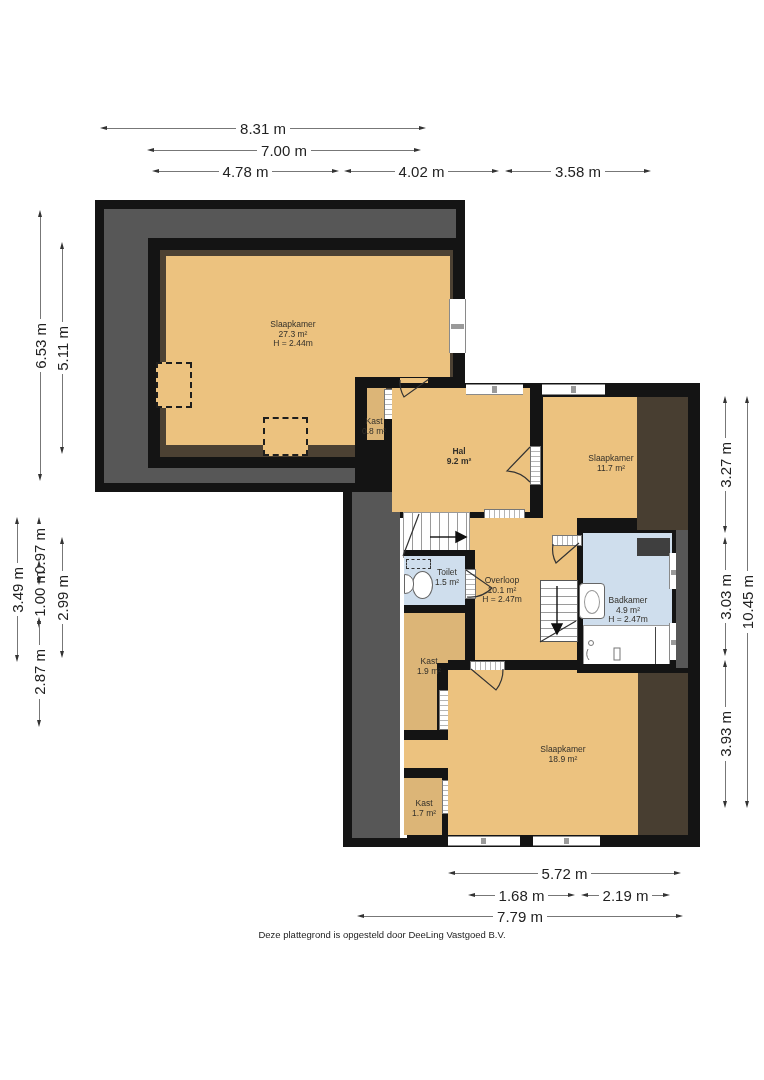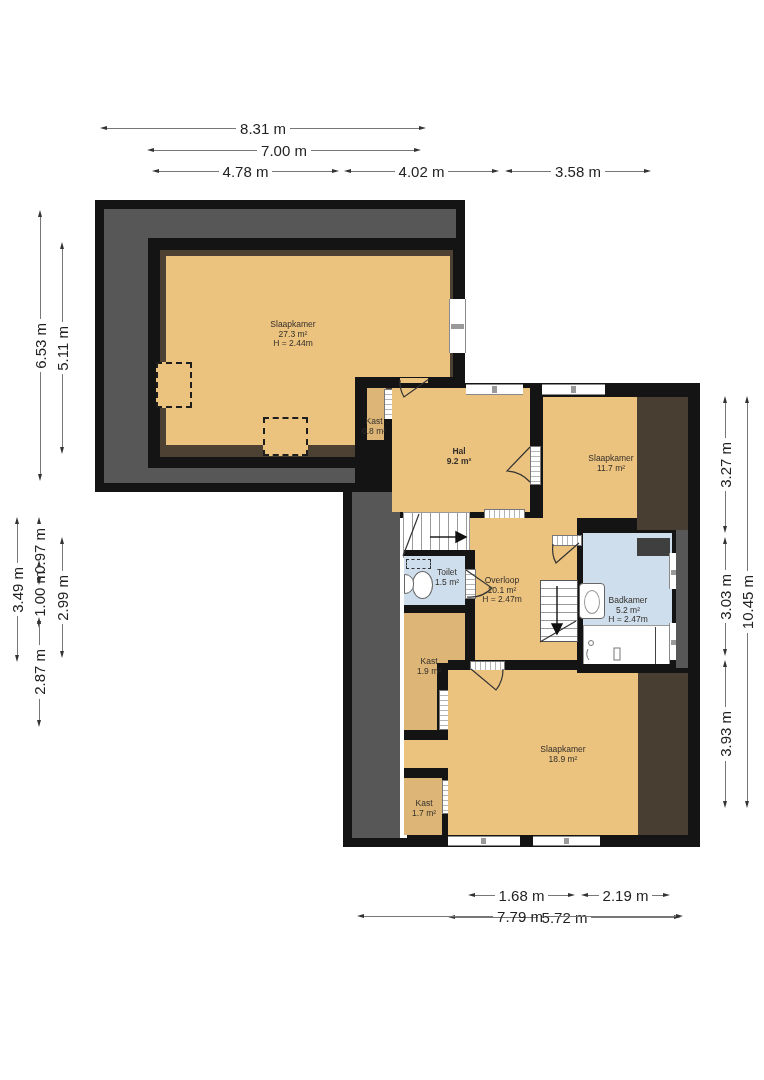--- a/index.html
+++ b/index.html
@@ -181,21 +181,21 @@
         <div>Toilet</div>
         <div>1.5 m²</div>
       </div>
       <div class="room-label" style="left: 502px; top: 576px;">
         <div>Overloop</div>
         <div>10.1 m²</div>
         <div>H = 2.47m</div>
       </div>
       <div class="room-label" style="left: 628px; top: 596px;">
         <div>Badkamer</div>
-        <div>5.2 m²</div>
+        <div>4.9 m²</div>
         <div>H = 2.47m</div>
       </div>
       <div class="room-label" style="left: 429px; top: 657px;">
         <div>Kast</div>
         <div>1.9 m²</div>
       </div>
       <div class="room-label" style="left: 563px; top: 745px;">
         <div>Slaapkamer</div>
         <div>18.9 m²</div>
       </div>
@@ -310,21 +310,21 @@
         <span class="ln"></span>
         <span class="a2"></span>
       </div>
       <div class="dim v" style="left: 742px; top: 396px; height: 412px;">
         <span class="a1"></span>
         <span class="ln"></span>
         <span class="lbl">10.45 m</span>
         <span class="ln"></span>
         <span class="a2"></span>
       </div>
-      <div class="dim h" style="left: 448px; top: 868px; width: 233px; margin-top: 44px;">
+      <div class="dim h" style="left: 448px; top: 868px; width: 233px;">
         <span class="a1"></span>
         <span class="ln"></span>
         <span class="lbl">5.72 m</span>
         <span class="ln"></span>
         <span class="a2"></span>
       </div>
       <div class="dim h" style="left: 468px; top: 890px; width: 107px;">
         <span class="a1"></span>
         <span class="ln"></span>
         <span class="lbl">1.68 m</span>
@@ -340,13 +340,14 @@
       </div>
       <div class="dim h" style="left: 357px; top: 911px; width: 326px;">
         <span class="a1"></span>
         <span class="ln"></span>
         <span class="lbl">7.79 m</span>
         <span class="ln"></span>
         <span class="a2"></span>
       </div>
     </div>
 
+  <div class="footer" style="top:929px;">Deze plattegrond is opgesteld door DeeLing Vastgoed B.V.</div>
 </div>
 
 </body></html>

